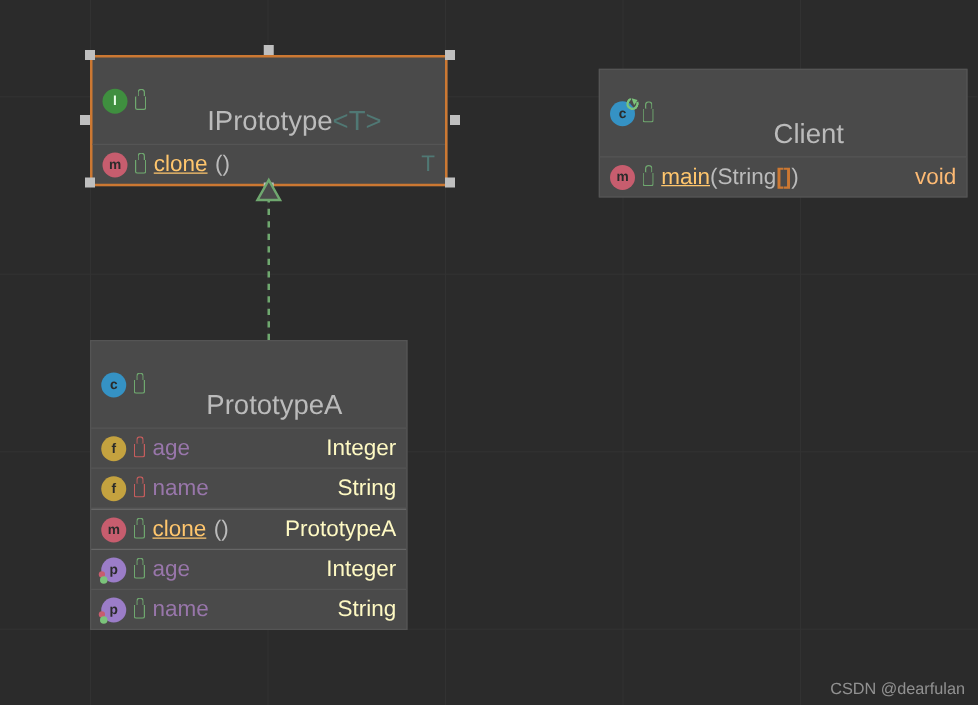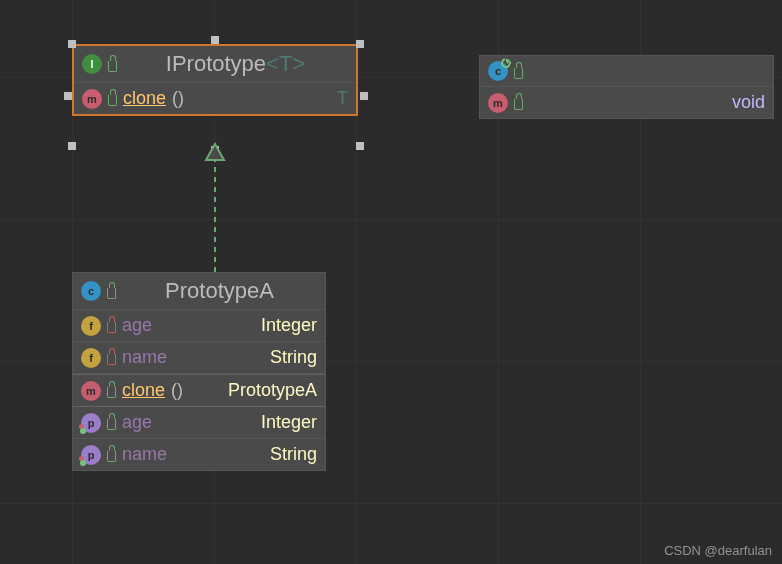--- a/index.html
+++ b/index.html
@@ -58,25 +58,25 @@
     border-radius: 0 0 2px 2px; margin-top: 4px;
   }
   .lock::before {
     content: ''; position: absolute; top: -6px; left: 1px;
     width: 4px; height: 5px;
     border: 1.5px solid #6fa86f; border-bottom: none;
     border-radius: 3px 3px 0 0;
   }
   .lock.red { border-color: #c75d5d; }
   .lock.red::before { border-color: #c75d5d; }
-  .title-text { color: #bbb; flex: 1; text-align: center; }
+  .title-text { color: #bbb; flex: 1; text-align: center; margin-top: 33px; }
   .title-text .gen { color: #507874; }
   .return-type { color: #fef9c3; margin-left: auto; }
   .return-type.dim { color: #507874; }
-  .return-type.void { color: #c4b5fd; }
+  .return-type.void { color: #fdba74; }
   .method-name { color: #ffc66d; text-decoration: underline; }
   .field-name { color: #9876aa; text-align: right; }
   .paren { color: #bbb; }
   .param-type { color: #bbb; }
   .param-brackets { color: #cc7832; font-weight: bold; }
   .handle {
     position: absolute; width: 8px; height: 8px;
     background: #bfbfbf;
   }
   svg.conn { position: absolute; pointer-events: none; }
@@ -129,24 +129,28 @@
 <div class="handle" style="left:68px; top:142px;"></div>
 <div class="handle" style="left:211px; top:146px;"></div>
 <div class="handle" style="left:356px; top:142px;"></div>
 
 <div class="uml-box" style="left:479px; top:55px; width:295px;">
   <div class="title-row">
     <span class="badge class-arrow">c
       <span class="arrow-circle"></span>
     </span>
     <span class="lock"></span>
+    <span class="title-text">Client</span>
   </div>
   <div class="member-row">
     <span class="badge method">m</span>
     <span class="lock"></span>
+    <span>
+      <span class="method-name">main</span><span class="paren">(</span><span class="param-type">String</span><span class="param-brackets">[]</span><span class="paren">)</span>
+    </span>
     <span class="return-type void">void</span>
   </div>
 </div>
 
 <div class="uml-box" style="left:72px; top:272px; width:254px;">
   <div class="title-row">
     <span class="badge class">c</span>
     <span class="lock"></span>
     <span class="title-text">PrototypeA</span>
   </div>

